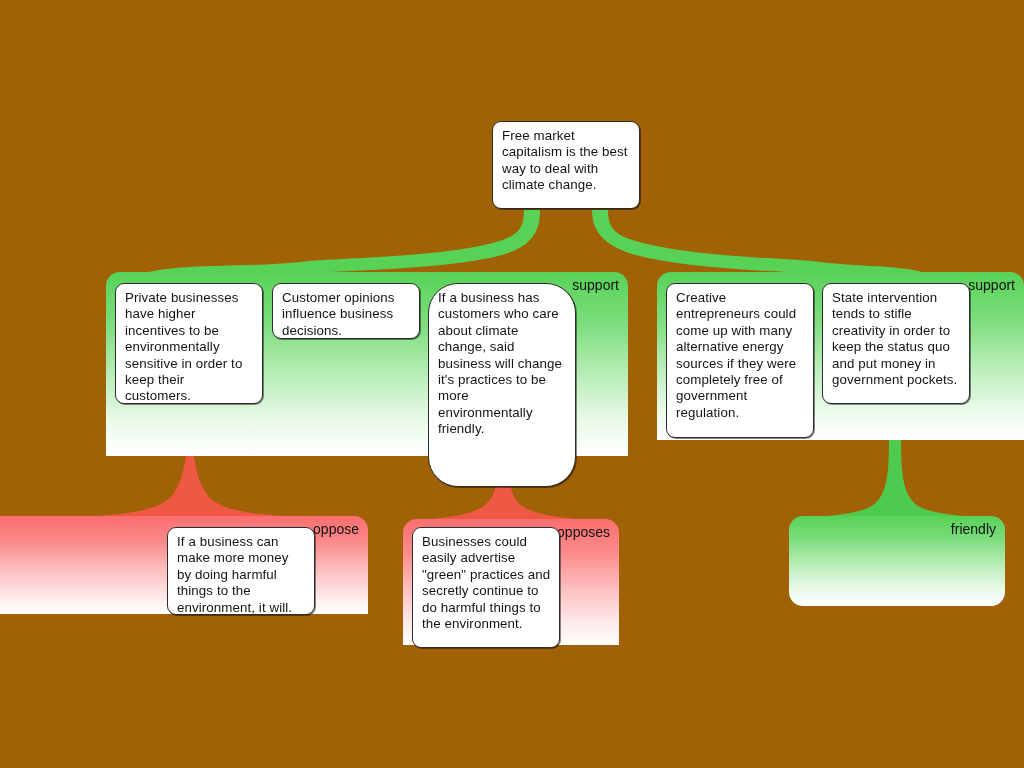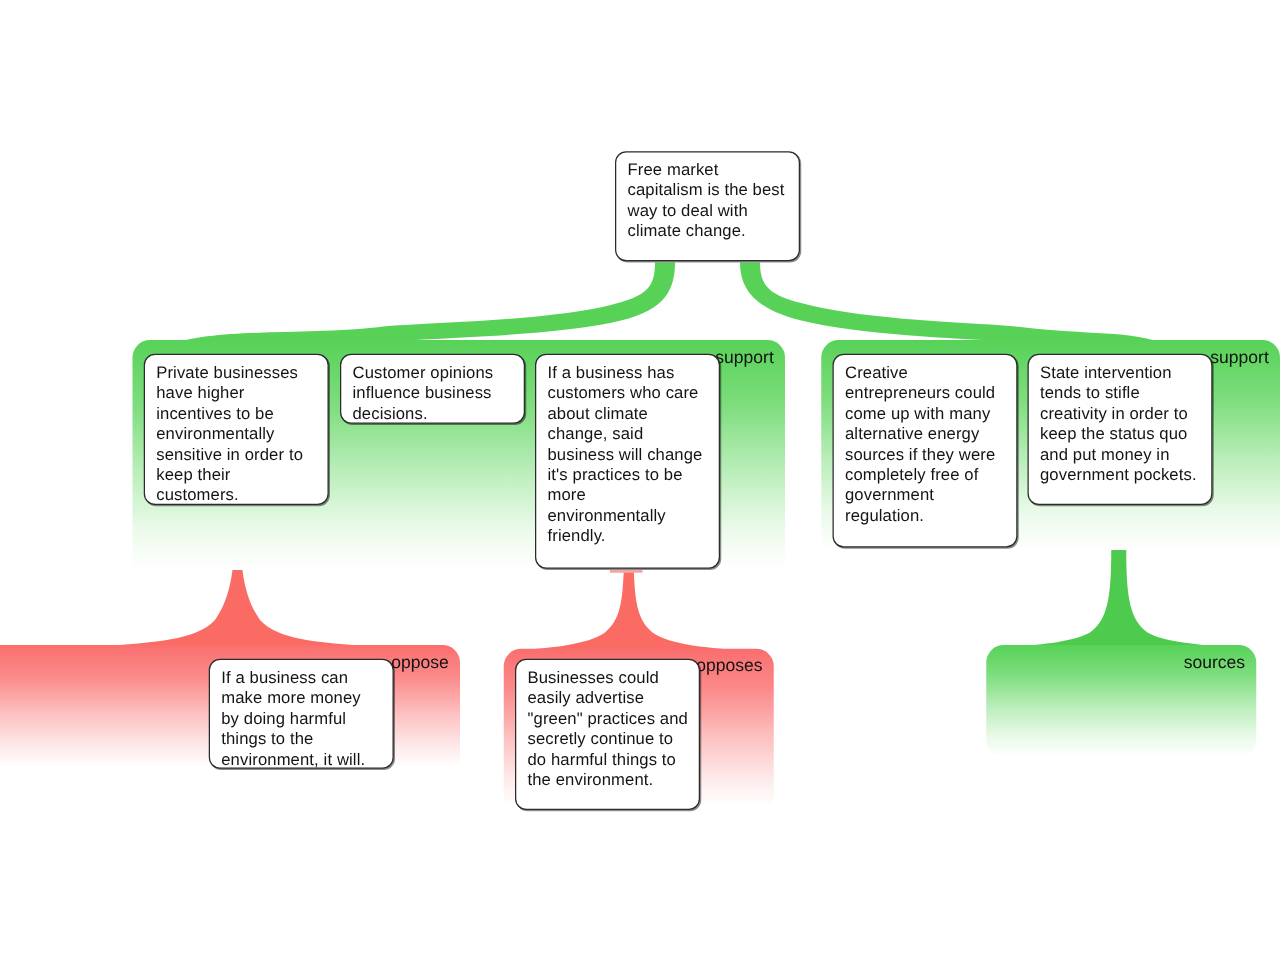--- a/index.html
+++ b/index.html
@@ -5,21 +5,21 @@
 <style>
   html, body {
     margin: 0;
     padding: 0;
     background: #000000;
   }
   #canvas {
     position: relative;
     width: 1024px;
     height: 768px;
-    background: #ffffff;
+    background: #a16207;
     overflow: hidden;
     font-family: "Liberation Sans", sans-serif;
   }
   #links {
     position: absolute;
     left: 0;
     top: 0;
     width: 1024px;
     height: 768px;
     pointer-events: none;
@@ -133,21 +133,21 @@
 
   <div class="group support-left" style="left:106px; top:272px; width:522px; height:184px;">
     <span class="group-label">support</span>
   </div>
   <div class="node" style="left:115px; top:283px; width:148px; height:121px;">
     <span>Private businesses have higher incentives to be environmentally sensitive in order to keep their customers.</span>
   </div>
   <div class="node" style="left:272px; top:283px; width:148px; height:56px;">
     <span>Customer opinions influence business decisions.</span>
   </div>
-  <div class="node" style="left:428px; top:283px; width:148px; height:172px;">
+  <div class="node" style="left:428px; top:283px; width:148px; height:204px;border-radius:30px;">
     <span>If a business has customers who care about climate change, said business will change it's practices to be more environmentally friendly.</span>
   </div>
 
   <div class="group support-right" style="left:657px; top:272px; width:367px; height:168px;">
     <span class="group-label">support</span>
   </div>
   <div class="node" style="left:666px; top:283px; width:148px; height:155px;">
     <span>Creative entrepreneurs could come up with many alternative energy sources if they were completely free of government regulation.</span>
   </div>
   <div class="node" style="left:822px; top:283px; width:148px; height:121px;">
@@ -162,16 +162,16 @@
   </div>
 
   <div class="group oppose-mid" style="left:403px; top:519px; width:216px; height:126px;">
     <span class="group-label">opposes</span>
   </div>
   <div class="node" style="left:412px; top:527px; width:148px; height:121px;">
     <span>Businesses could easily advertise "green" practices and secretly continue to do harmful things to the environment.</span>
   </div>
 
   <div class="group supports-bottom" style="left:789px; top:516px; width:216px; height:90px;">
-    <span class="group-label">sources</span>
+    <span class="group-label">friendly</span>
   </div>
 
 </div>
 
 </body></html>

